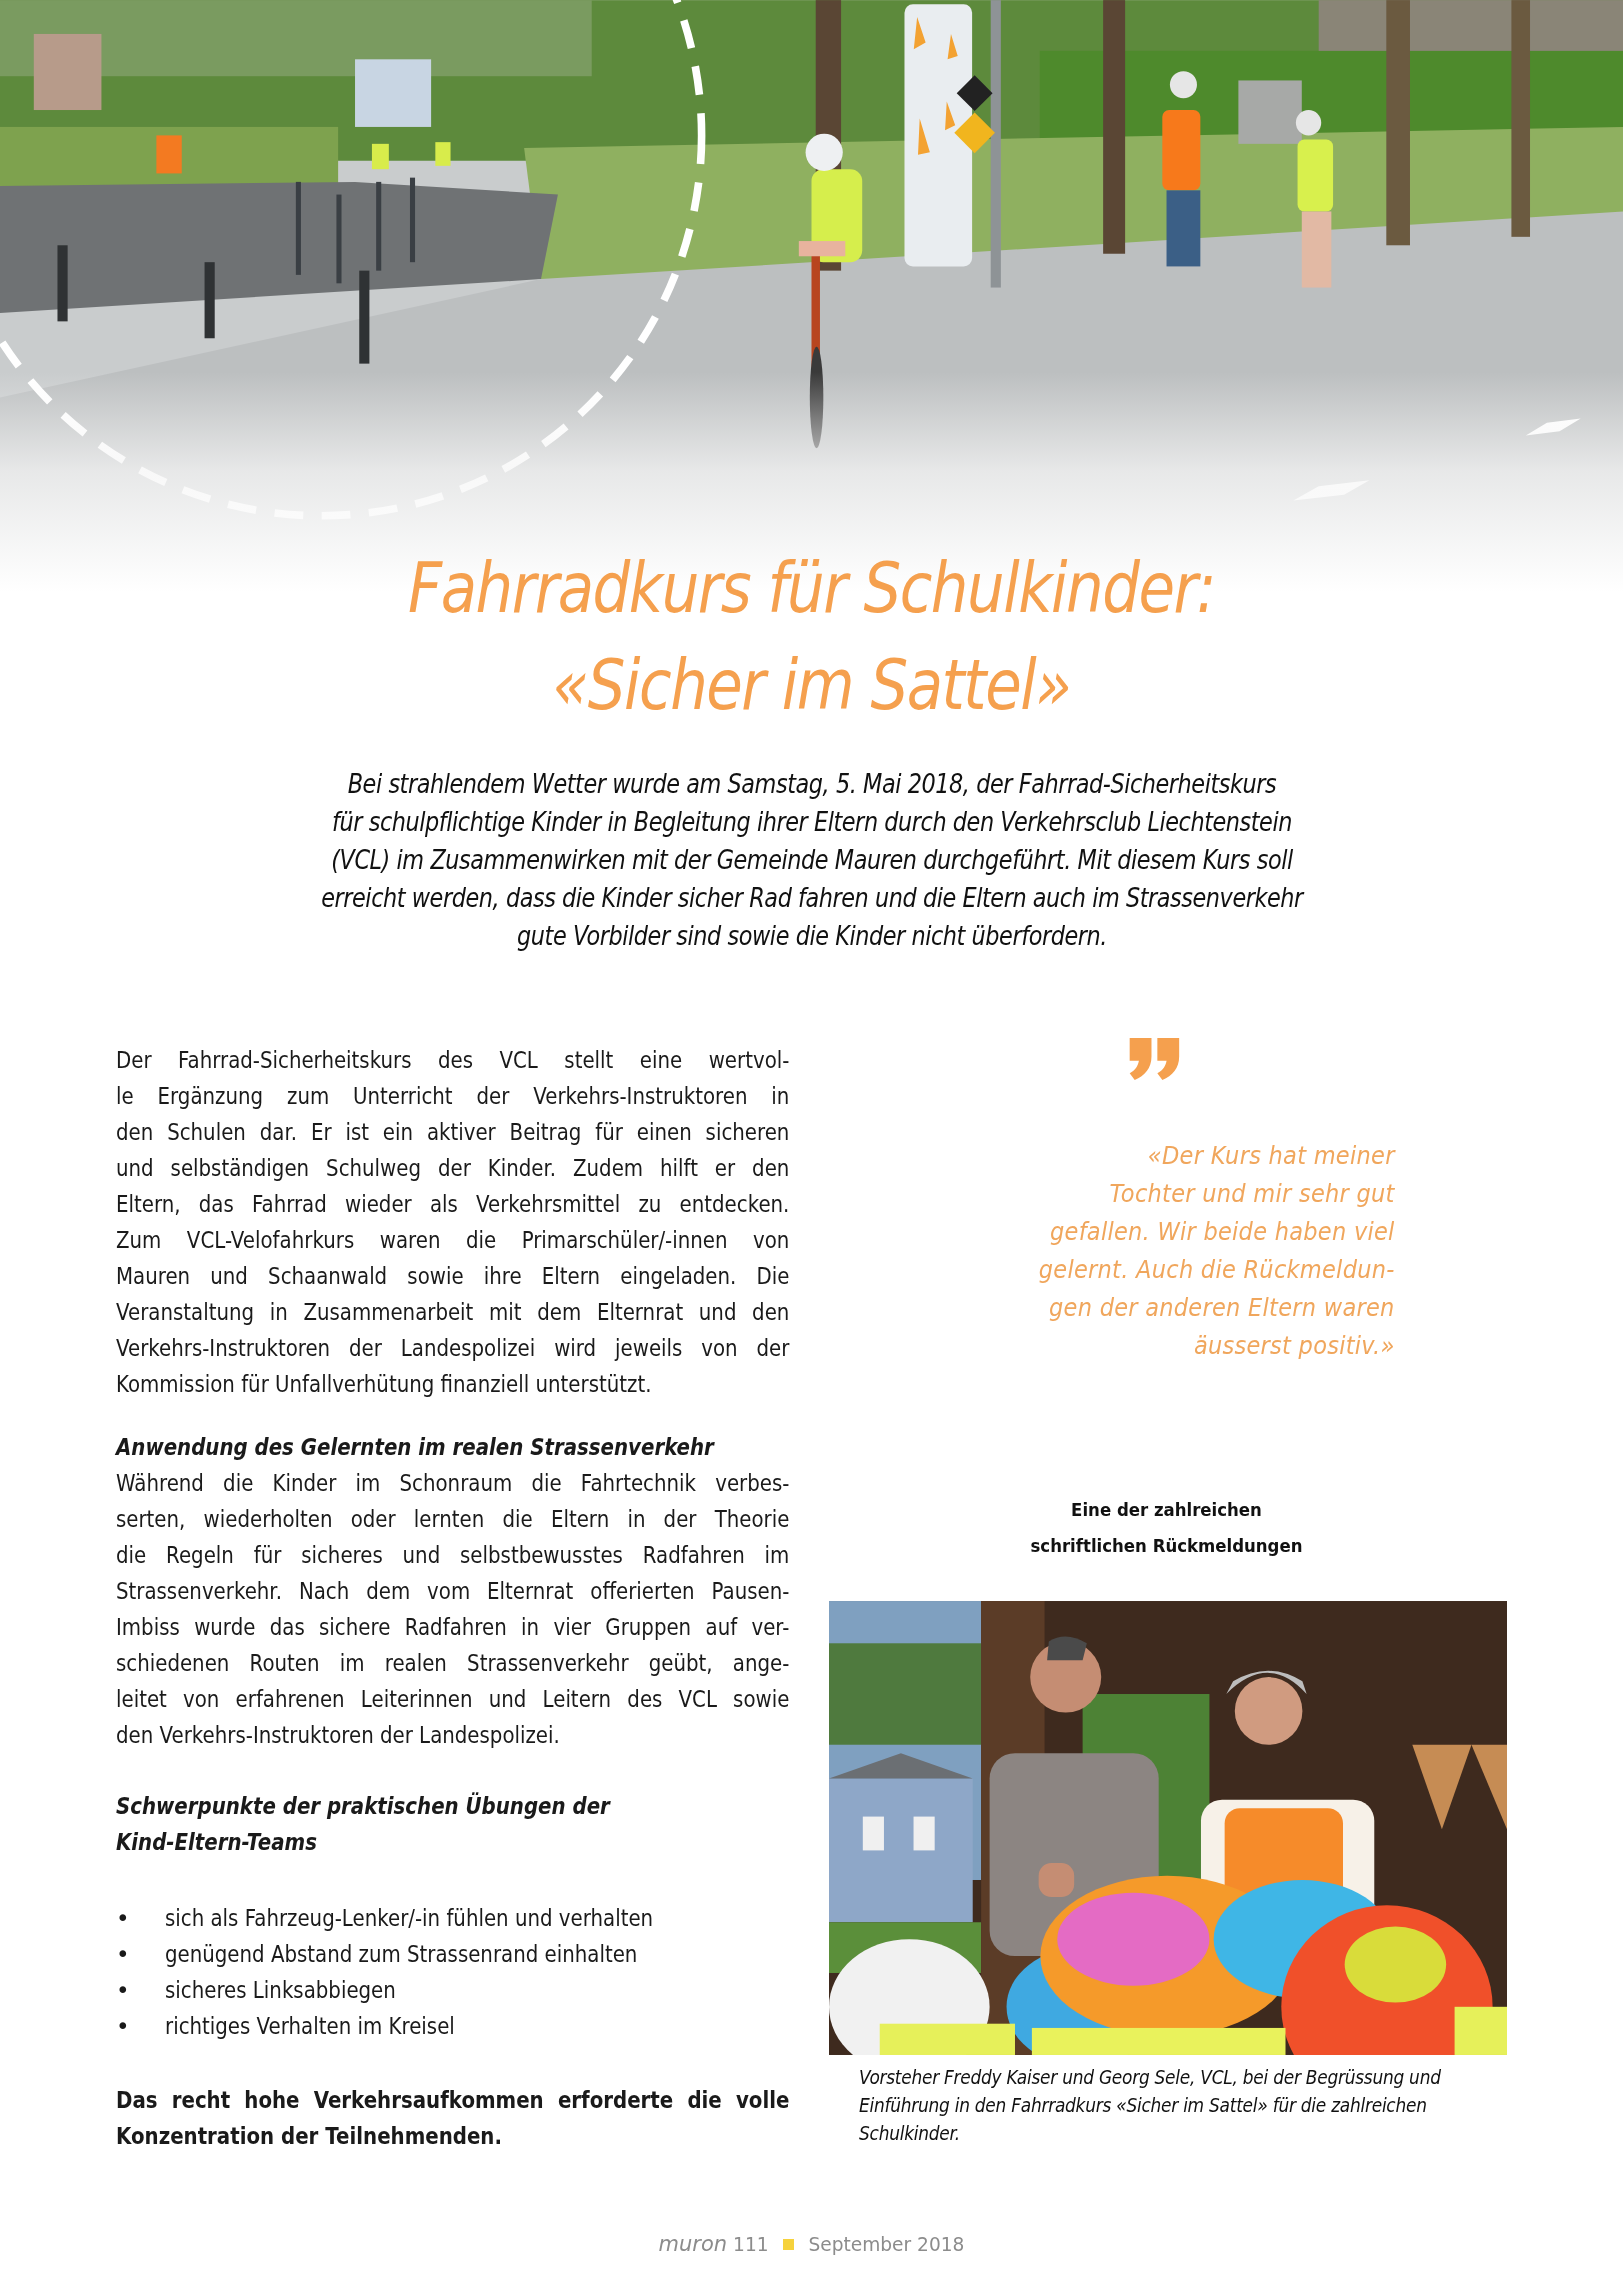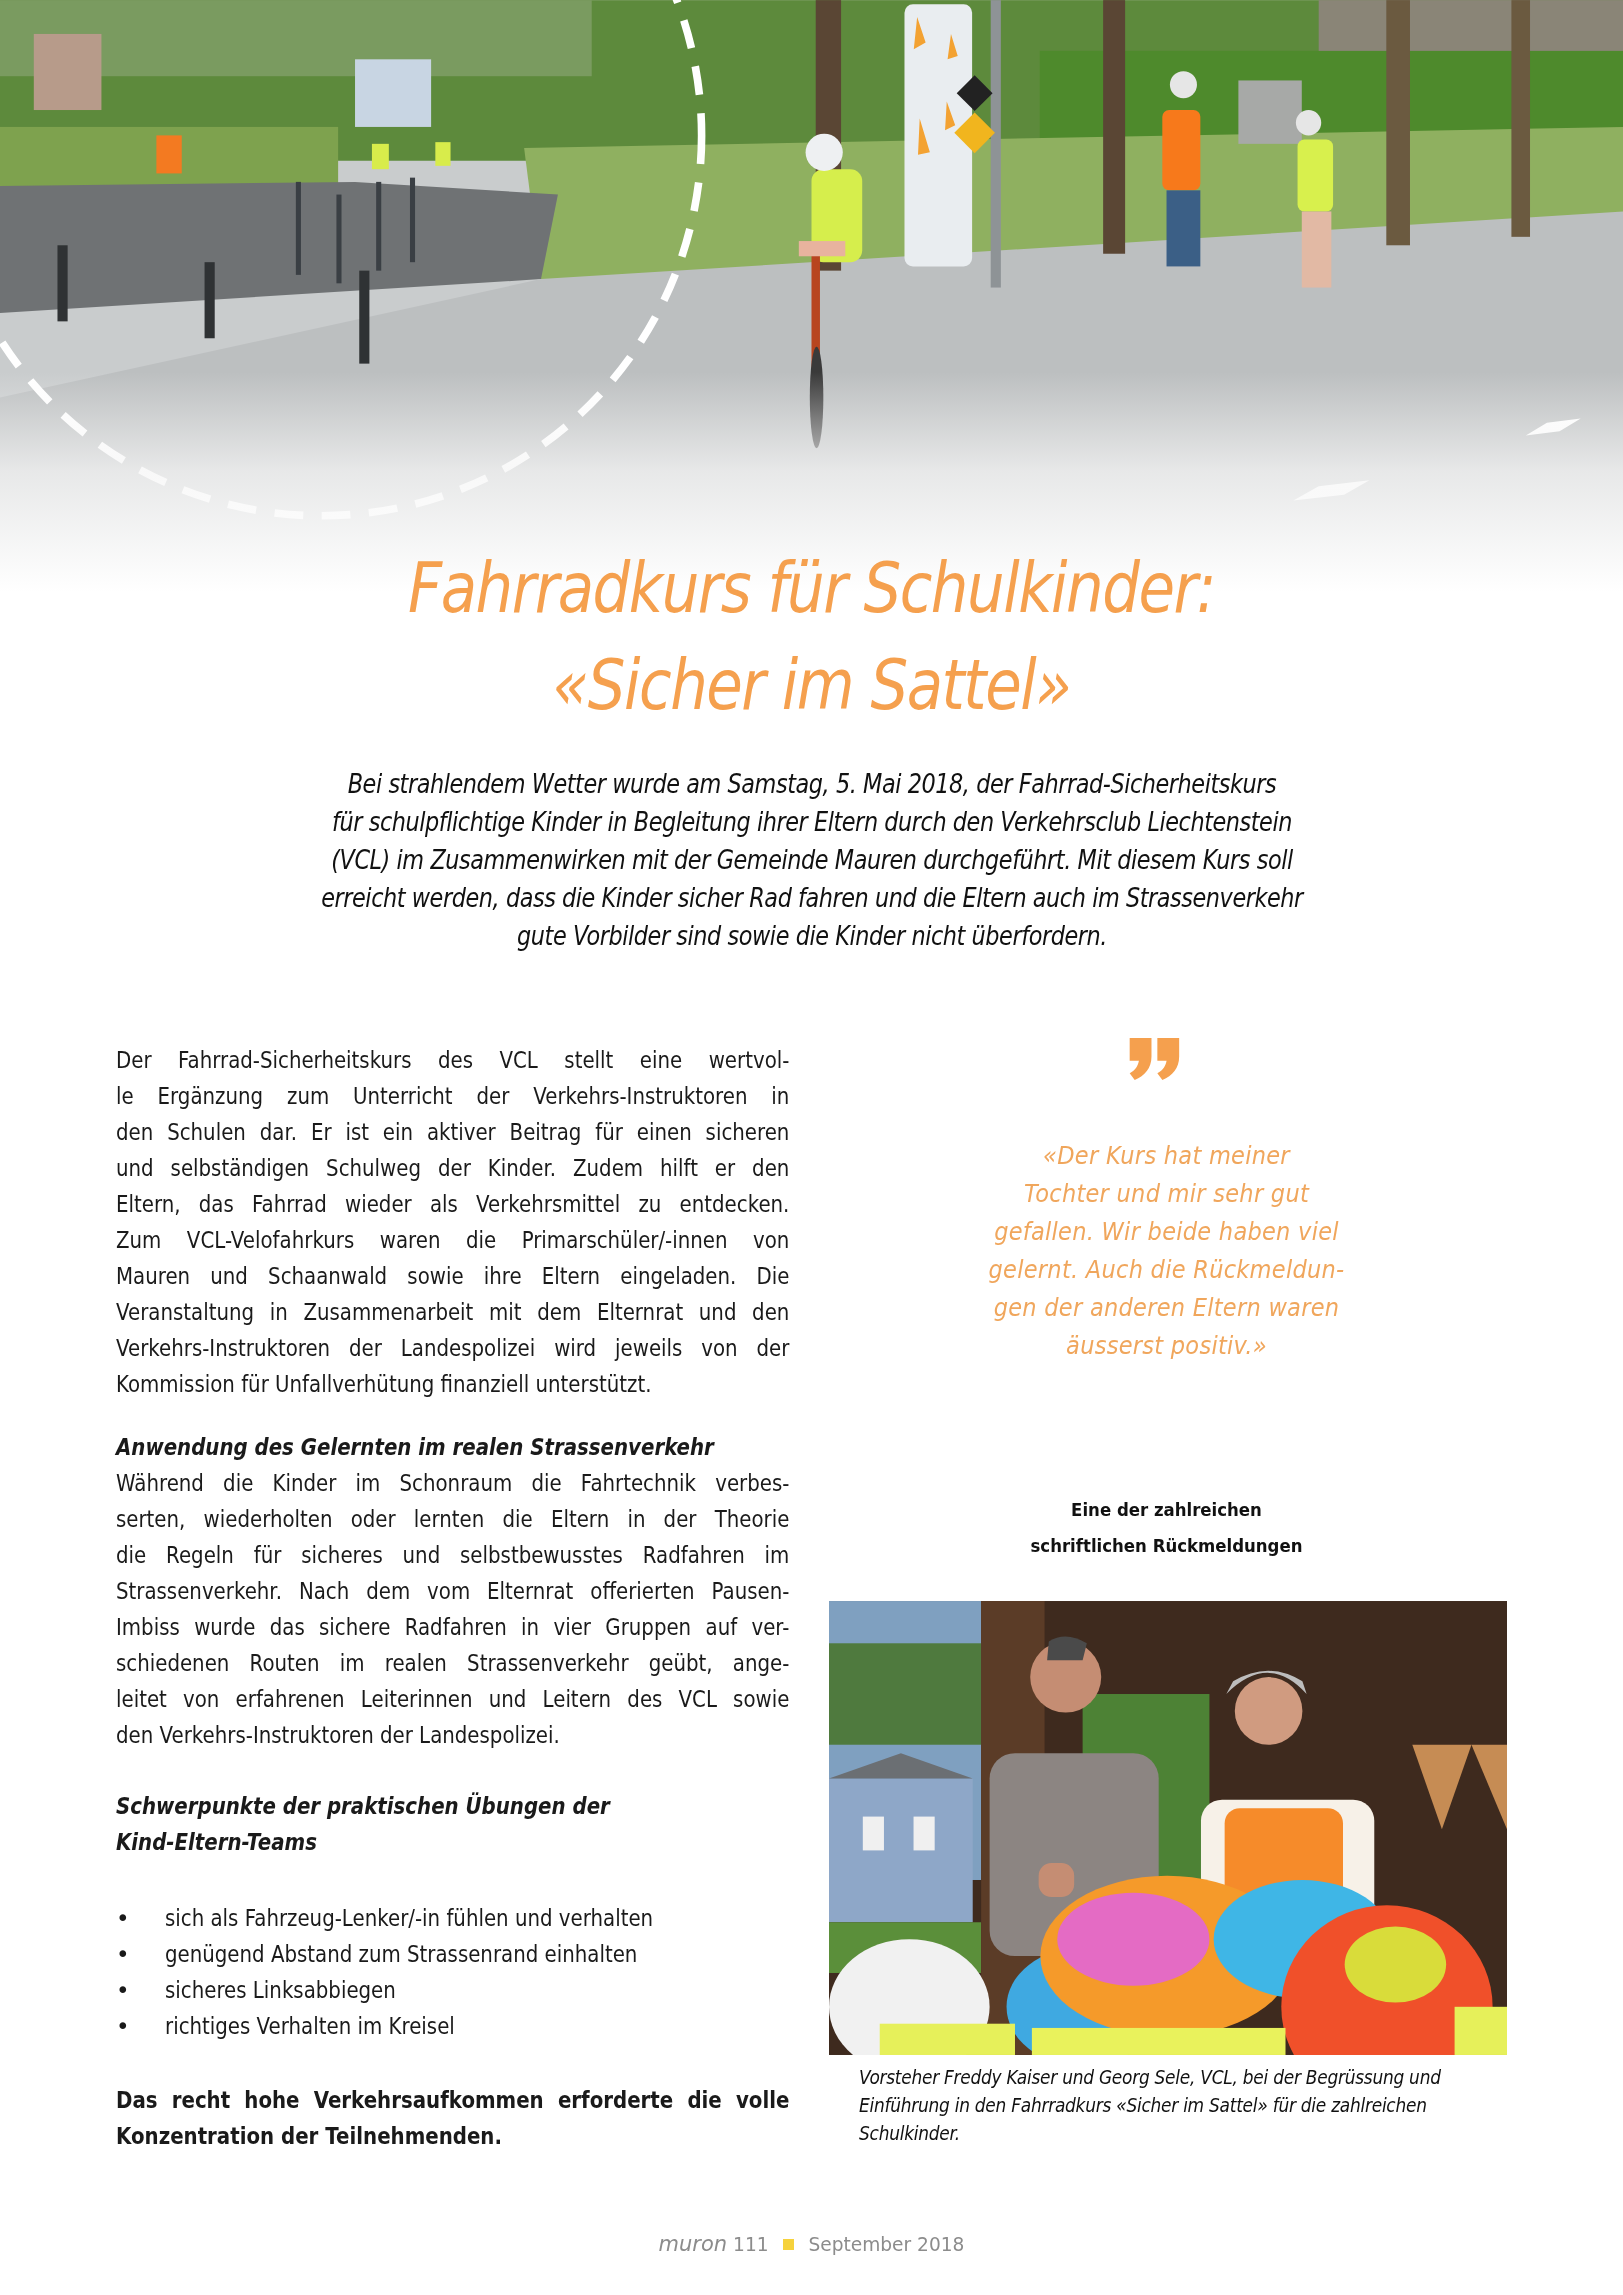--- a/index.html
+++ b/index.html
@@ -62,21 +62,21 @@
   .bullet { position: relative; height: 36px; white-space: nowrap; }
   .bullet .dot { position: absolute; left: 0; top: 0; }
   .bullet .txt { position: absolute; left: 49px; top: 0; transform: scaleX(0.86); transform-origin: left top; }
   .p4 { top: 2082px; font-weight: bold; }
   
   .quote-mark {
     position: absolute; left: 1128px; top: 1038px; width: 52px; height: 42px;
   }
   .quote {
     position: absolute; left: 913px; width: 507px; top: 1137px;
-    text-align: center; color: #f0a65c; font-style: italic;
+    text-align: right; color: #f0a65c; font-style: italic;
     font-family: "DejaVu Sans", sans-serif;
     font-size: 25px; line-height: 38px; letter-spacing: 0.3px;
   }
   .quote span { display: block; white-space: nowrap; transform: scaleX(0.9); }
   .quote-src {
     position: absolute; left: 913px; width: 507px; top: 1492px;
     text-align: center; font-weight: bold; font-family: "DejaVu Sans", sans-serif;
     font-size: 18px; line-height: 36px; color: #111;
   }
   .quote-src span { display: block; transform: scaleX(0.92); }

